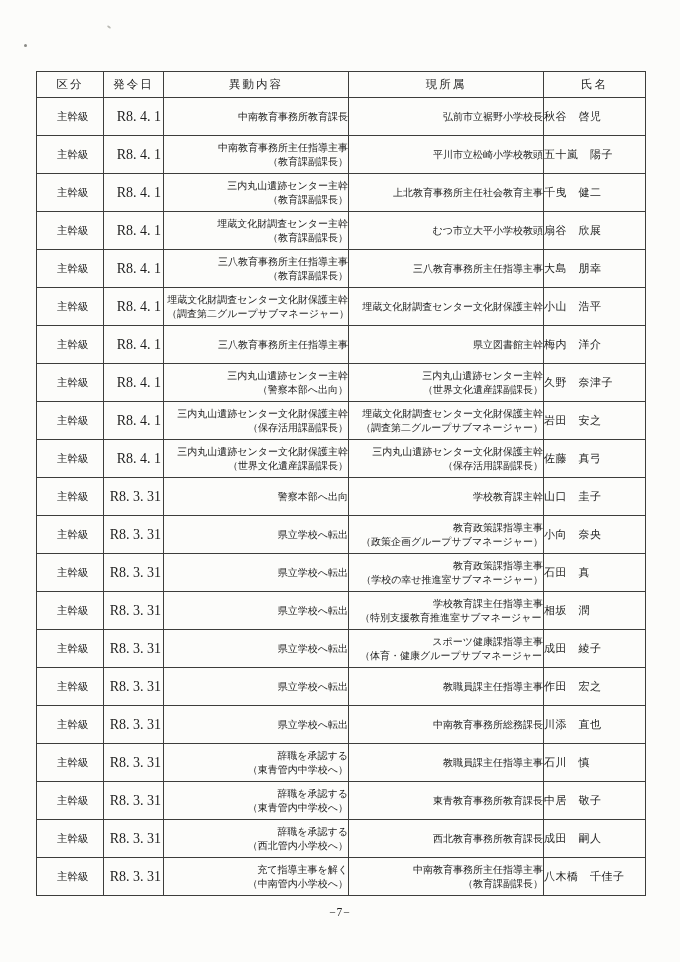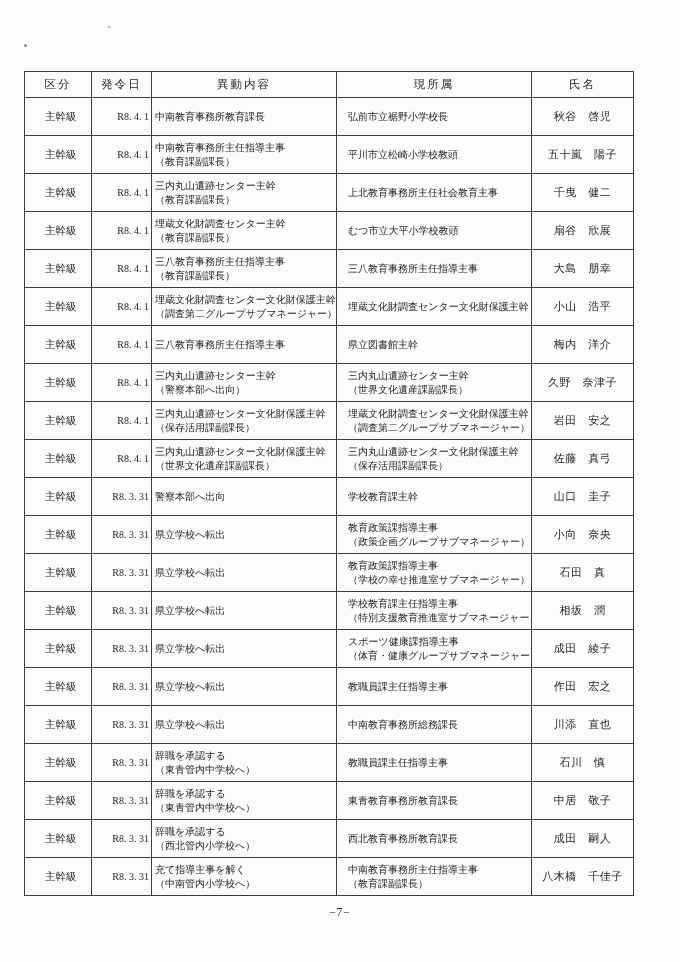--- a/index.html
+++ b/index.html
@@ -13,21 +13,21 @@
     font-family: "Liberation Serif", "DejaVu Serif", serif;
     color: #1e1e1e;
     overflow: hidden;
   }
   .speck { position: absolute; background: #8a8a86; border-radius: 50%; }
   .speck-1 { left: 24px; top: 44px; width: 3px; height: 3px; }
   .speck-2 { left: 107px; top: 26px; width: 4px; height: 2px; transform: rotate(35deg); background:#b9b9b4; }
 
   table.doc-table {
     position: absolute;
-    left: 24px;
+    left: 36px;
     top: 71px;
     width: 609px;
     border-collapse: collapse;
     table-layout: fixed;
   }
   .doc-table th, .doc-table td {
     border: 1px solid #3d3d3b;
     overflow: hidden;
     vertical-align: middle;
   }
@@ -38,30 +38,31 @@
     letter-spacing: 2px;
     text-align: center;
     padding: 0;
   }
   .doc-table td {
     height: 37px;
     font-size: 10.5px;
     padding: 0;
   }
   td.cell-category { padding-left: 20px; }
-  td.cell-date { text-align: right; padding-right: 2px; font-size: 10px; white-space: nowrap; }
+  td.cell-date { text-align: right; padding-right: 2px; font-size: 14px; white-space: nowrap; }
   td.cell-details, td.cell-affiliation {
     padding-left: 3px;
     font-size: 10px;
     line-height: 13.5px;
     white-space: nowrap;
+    text-align: right;
   }
   td.cell-affiliation { padding-left: 11px; }
   td.cell-name {
-    text-align: center;
+    text-align: left;
     font-size: 11px;
     letter-spacing: 0.5px;
     white-space: nowrap;
   }
   .page-number {
     position: absolute;
     left: 0;
     top: 906px;
     width: 680px;
     text-align: center;

